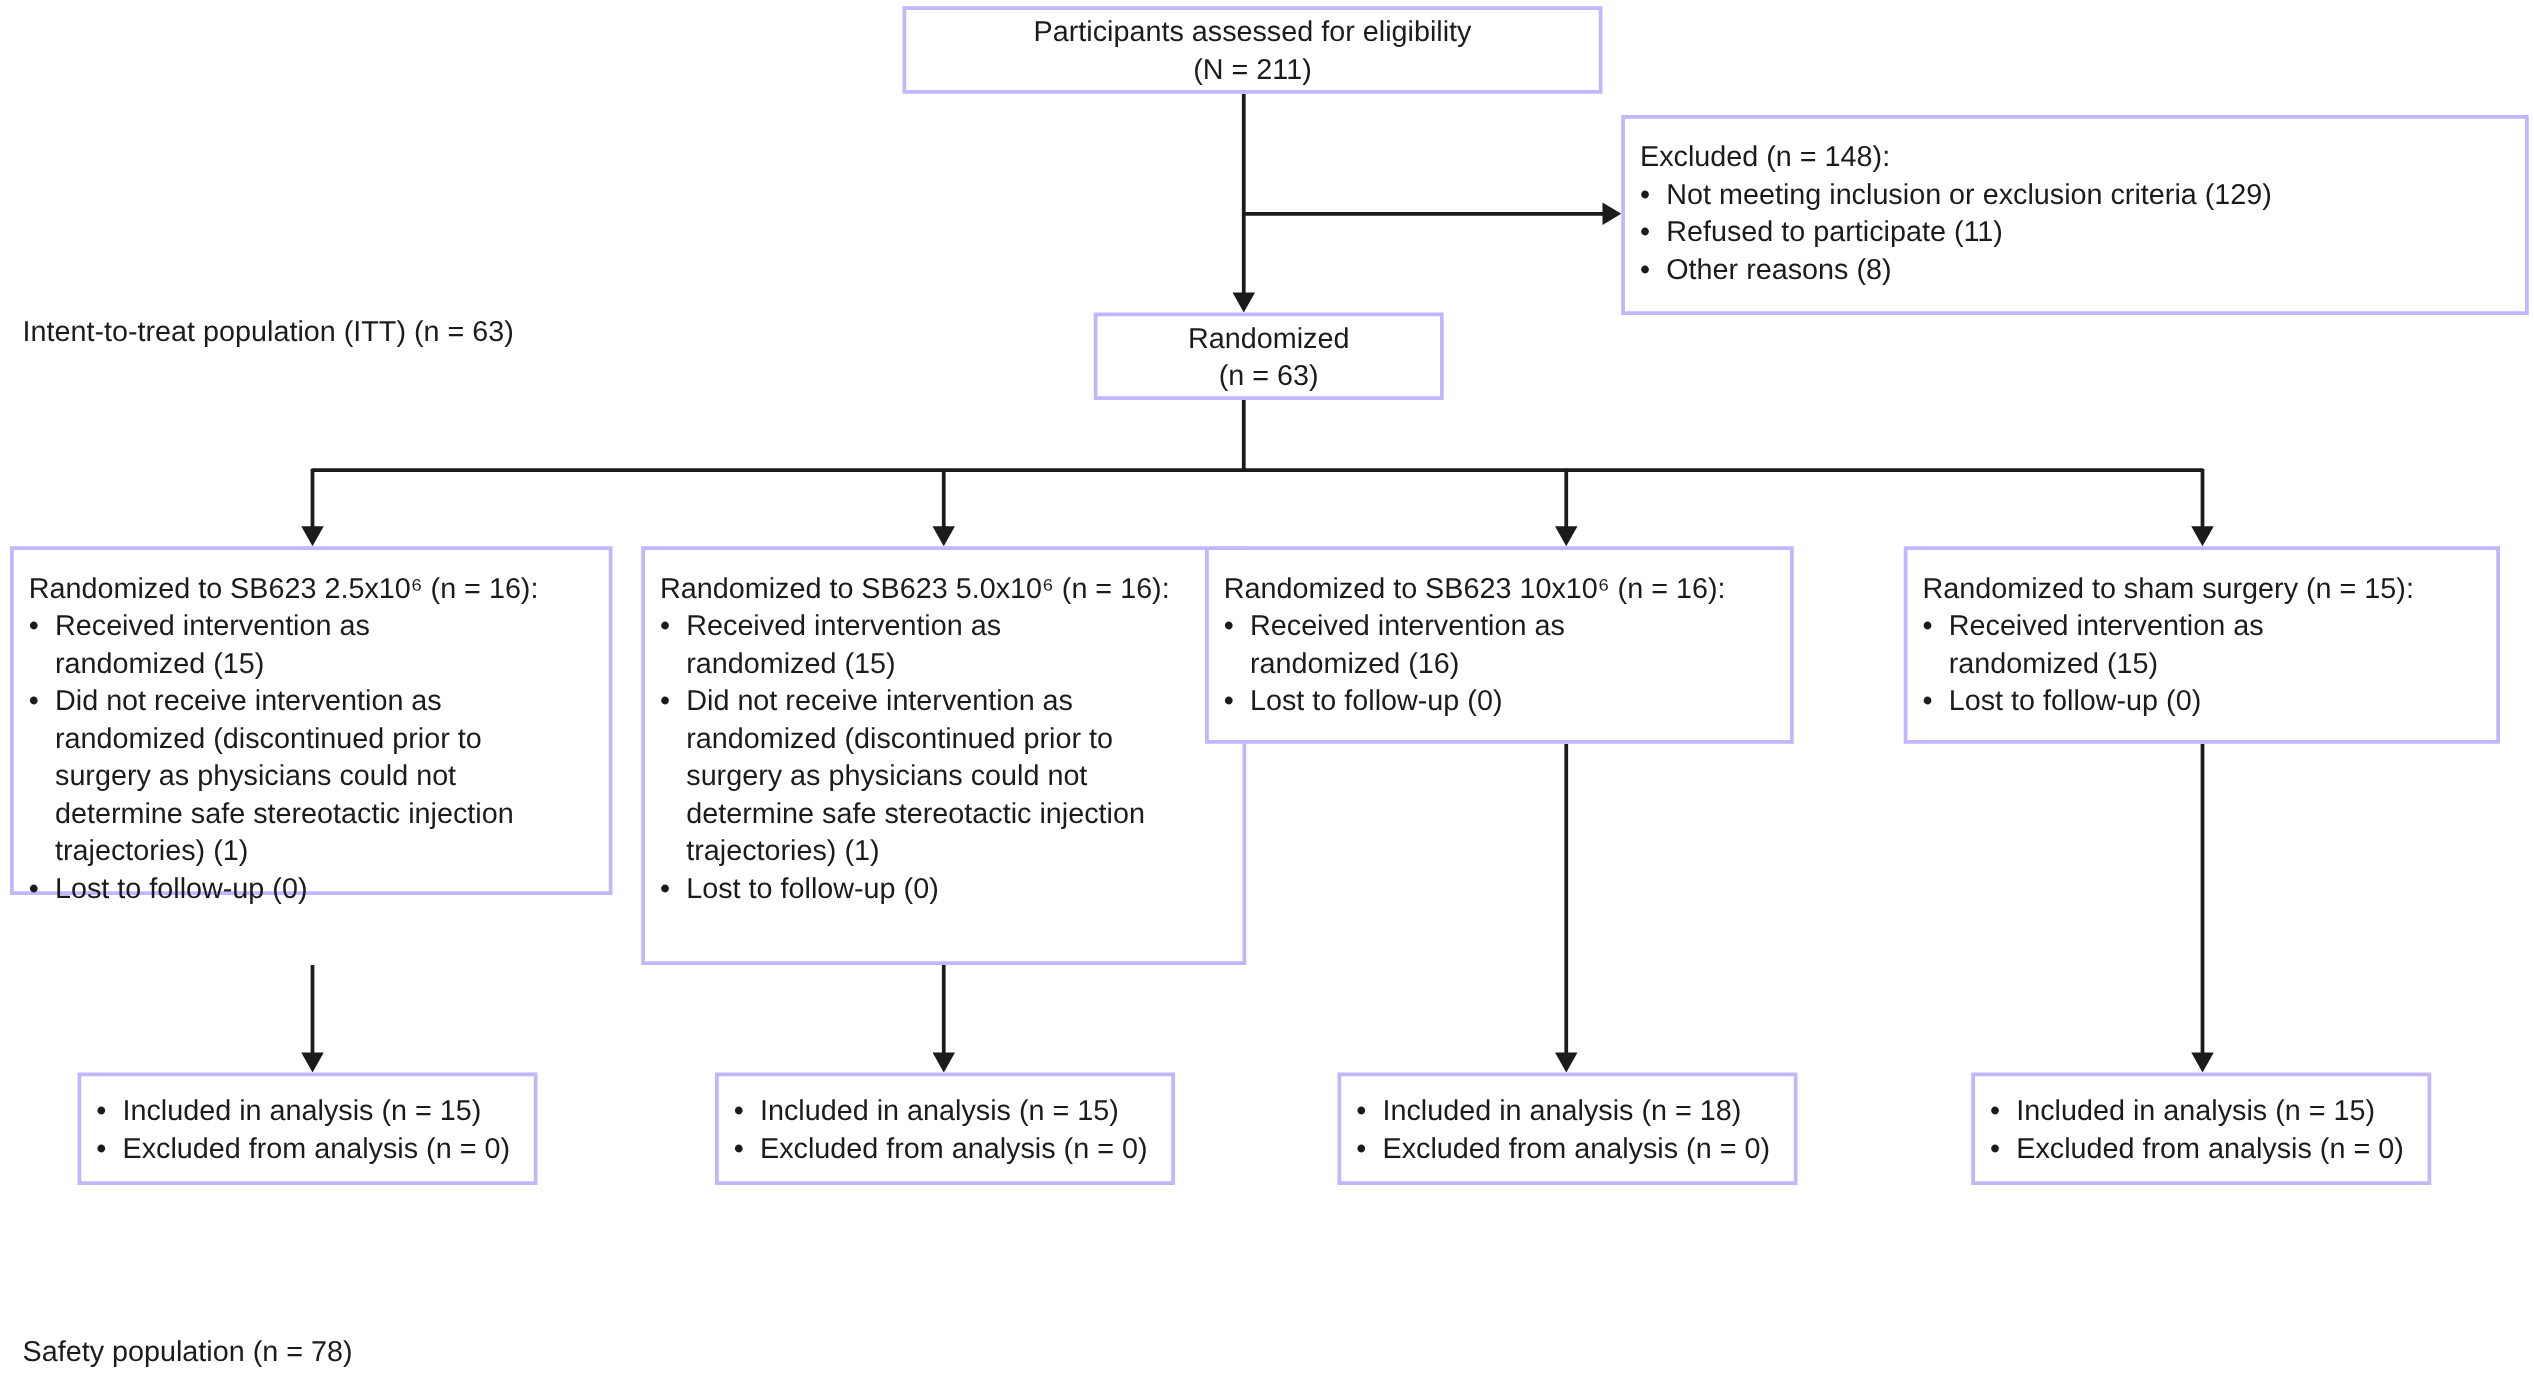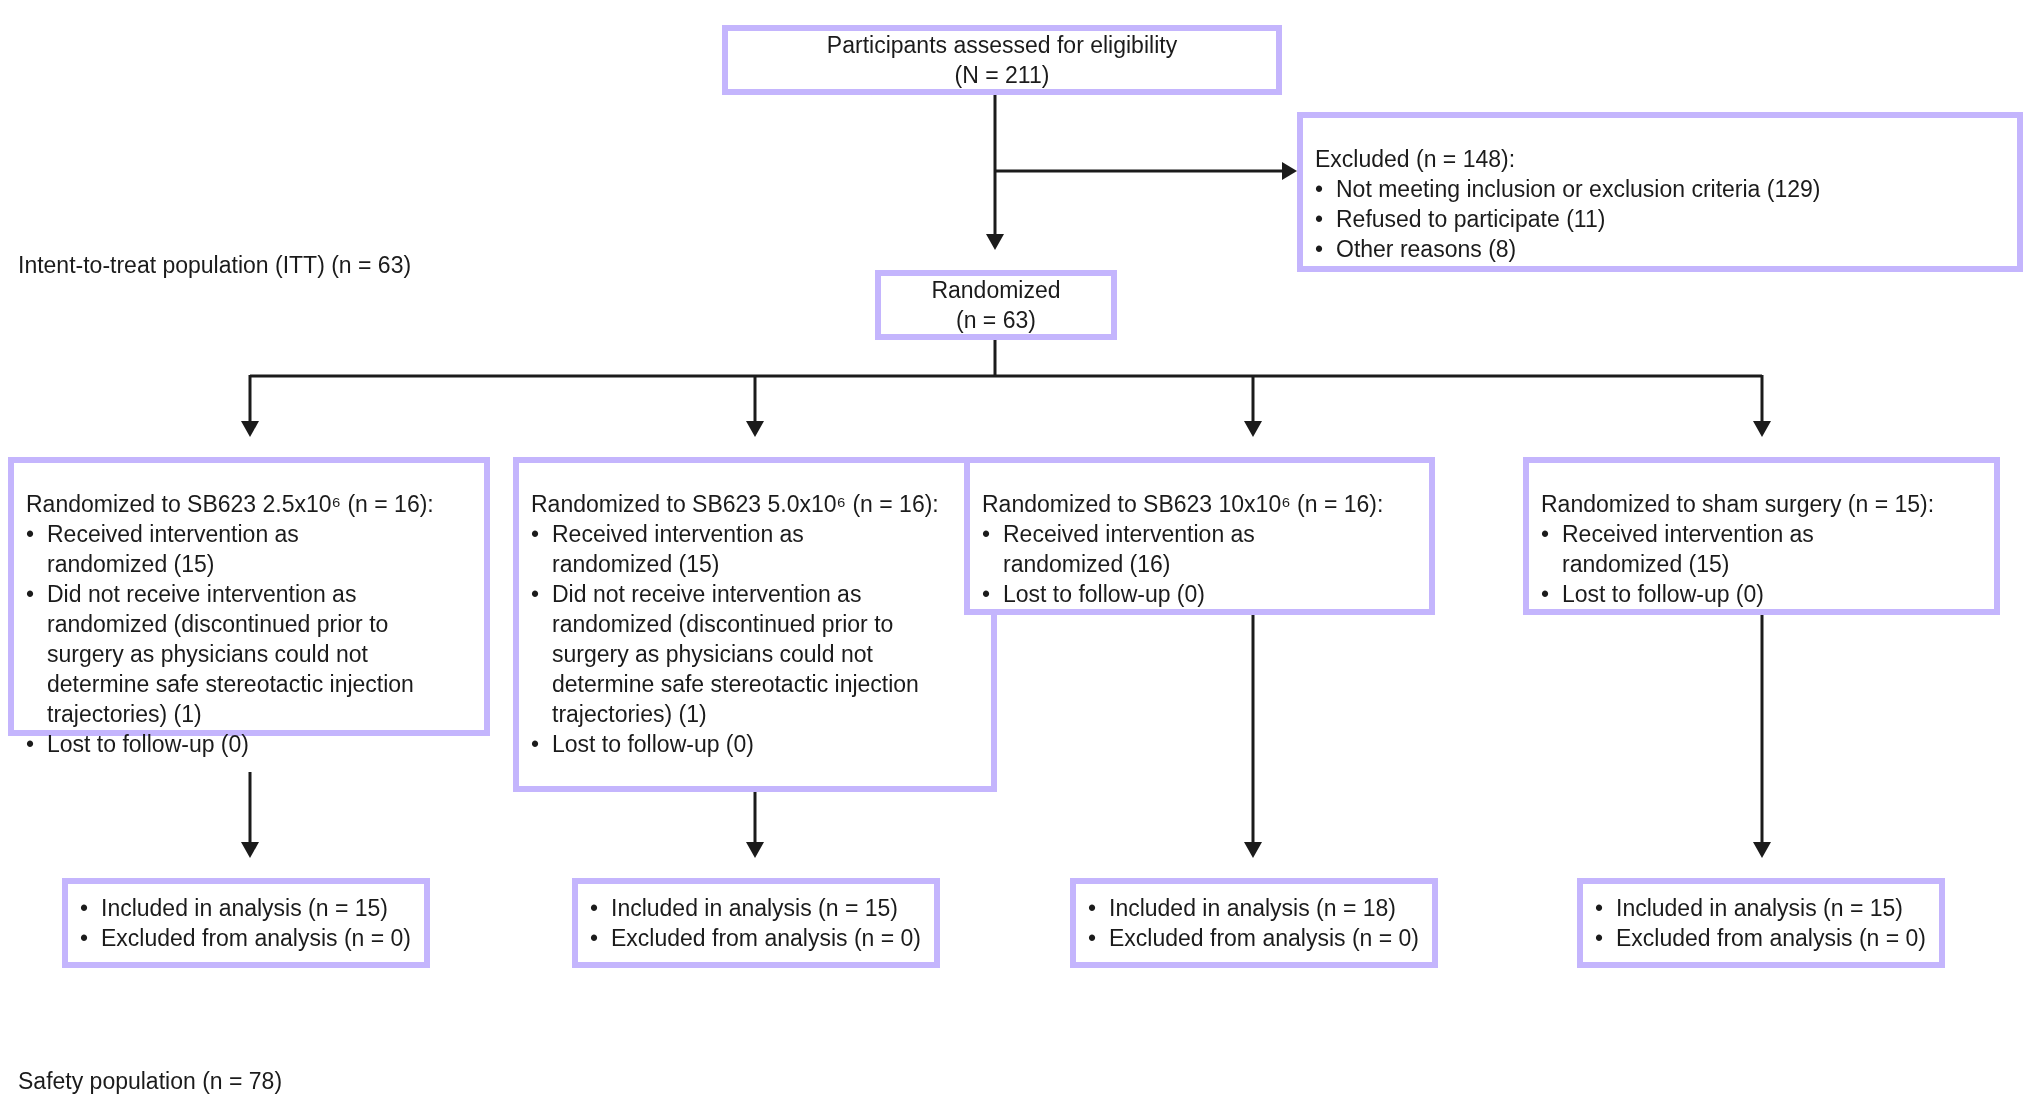--- a/index.html
+++ b/index.html
@@ -6,32 +6,31 @@
   .canvas{
     position:relative;
     width:2027px;height:1099px;
     background:#ffffff;
     font-family:"Liberation Sans","DejaVu Sans",sans-serif;
     color:#1b1b1b;
   }
   .box{
     position:absolute;
     background:#ffffff;
-    border:6px solid #c4b5fd;
+    border:3px solid #c4b5fd;
     box-sizing:border-box;
     font-size:23px;
     line-height:30px;
-    margin-top:20px;
   }
   .box.center{
     display:flex;align-items:center;justify-content:center;
     text-align:center;
   }
   .pre{white-space:pre;}
-  .pad{padding:26px 12px;}
+  .pad{padding:15px 12px;}
   .bullet-list{margin:0;padding:0;list-style:none;}
   .bullet-item{display:flex;align-items:flex-start;}
   .bullet-glyph{flex:0 0 auto;width:21px;}
   .bullet-text{white-space:pre;}
   .side-label{
     position:absolute;
     font-size:23px;line-height:30px;
     white-space:pre;
   }
   svg.connectors{position:absolute;left:0;top:0;pointer-events:none;}
@@ -88,21 +87,21 @@
       </li>
       <li class="bullet-item">
         <span class="bullet-glyph">•</span>
         <span class="bullet-text">Other reasons (8)</span>
       </li>
     </ul>
   </div>
 
   <div class="side-label" style="left:18px;top:250px;text-align:right;">Intent-to-treat population (ITT) (n = 63)</div>
 
-  <div class="box center" style="left:875px;top:250px;width:242px;height:70px;">
+  <div class="box center" style="left:875px;top:250px;width:280px;height:70px;">
     <div class="pre">Randomized
 (n = 63)</div>
   </div>
 
   <div class="box pad" style="left:8px;top:437px;width:482px;height:279px;">
     <div class="pre">Randomized to SB623 2.5x10⁶ (n = 16):</div>
     <ul class="bullet-list">
       <li class="bullet-item">
         <span class="bullet-glyph">•</span>
         <span class="bullet-text">Received intervention as

